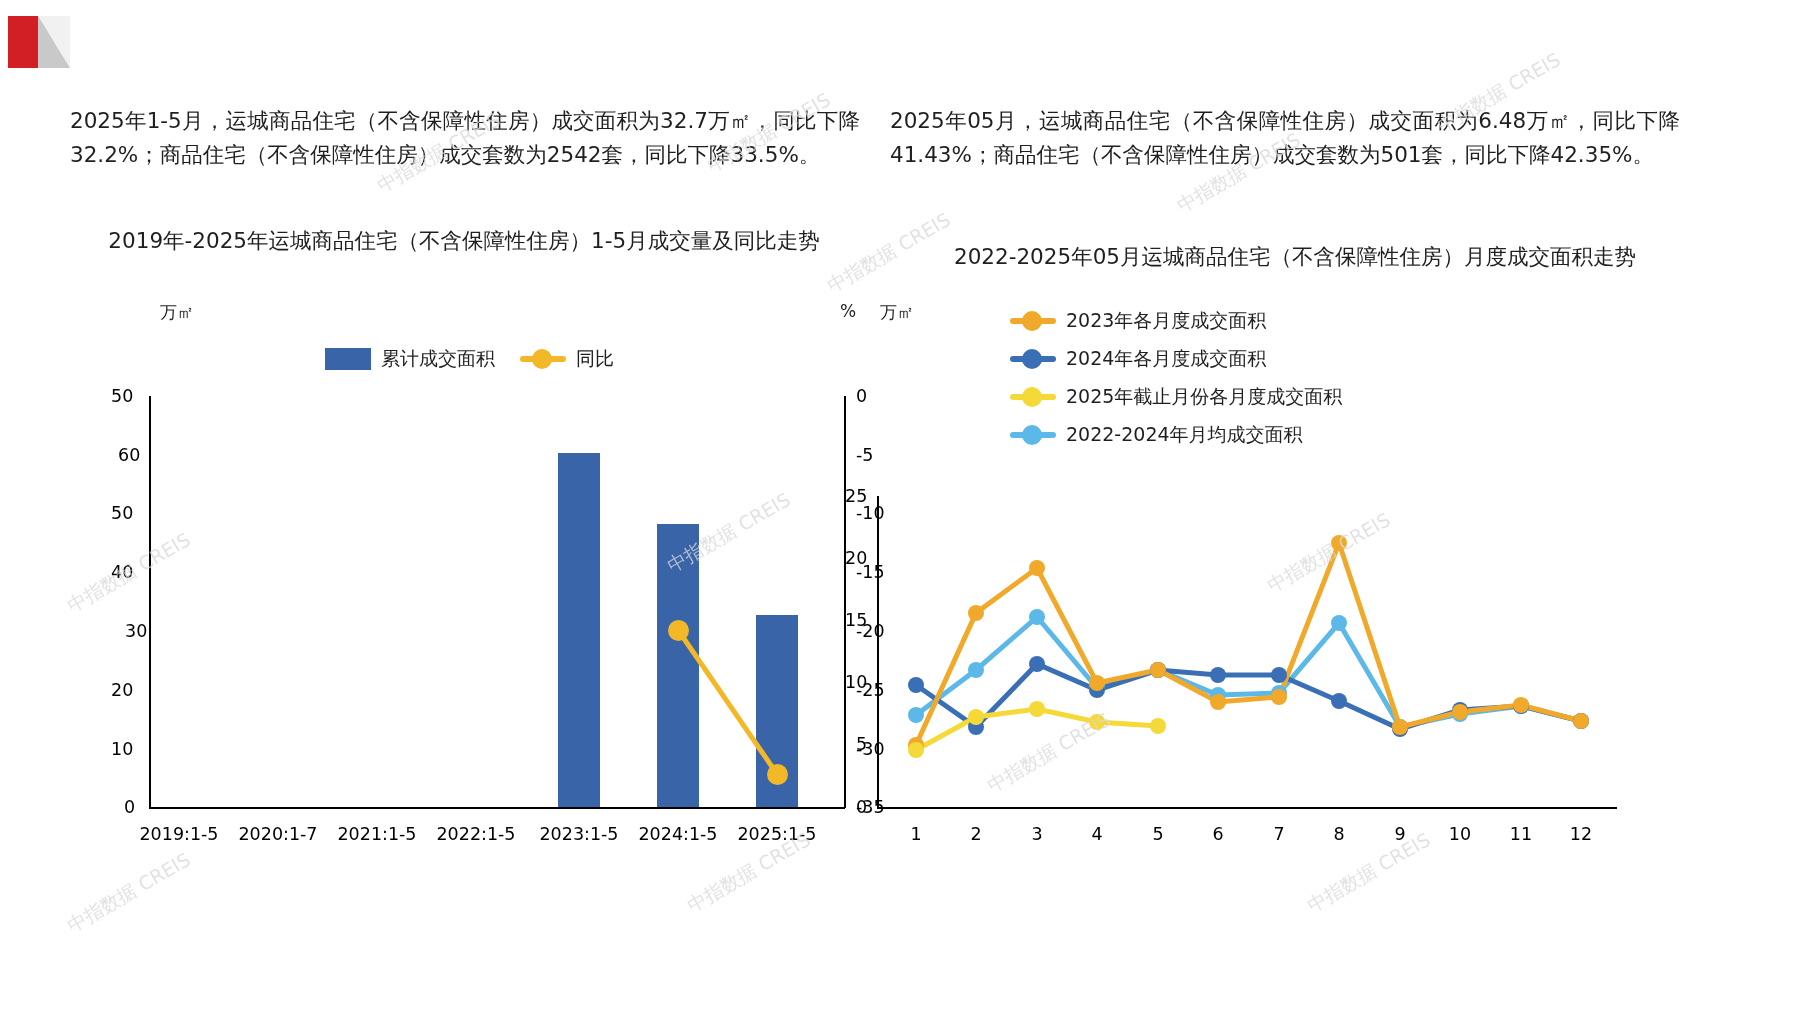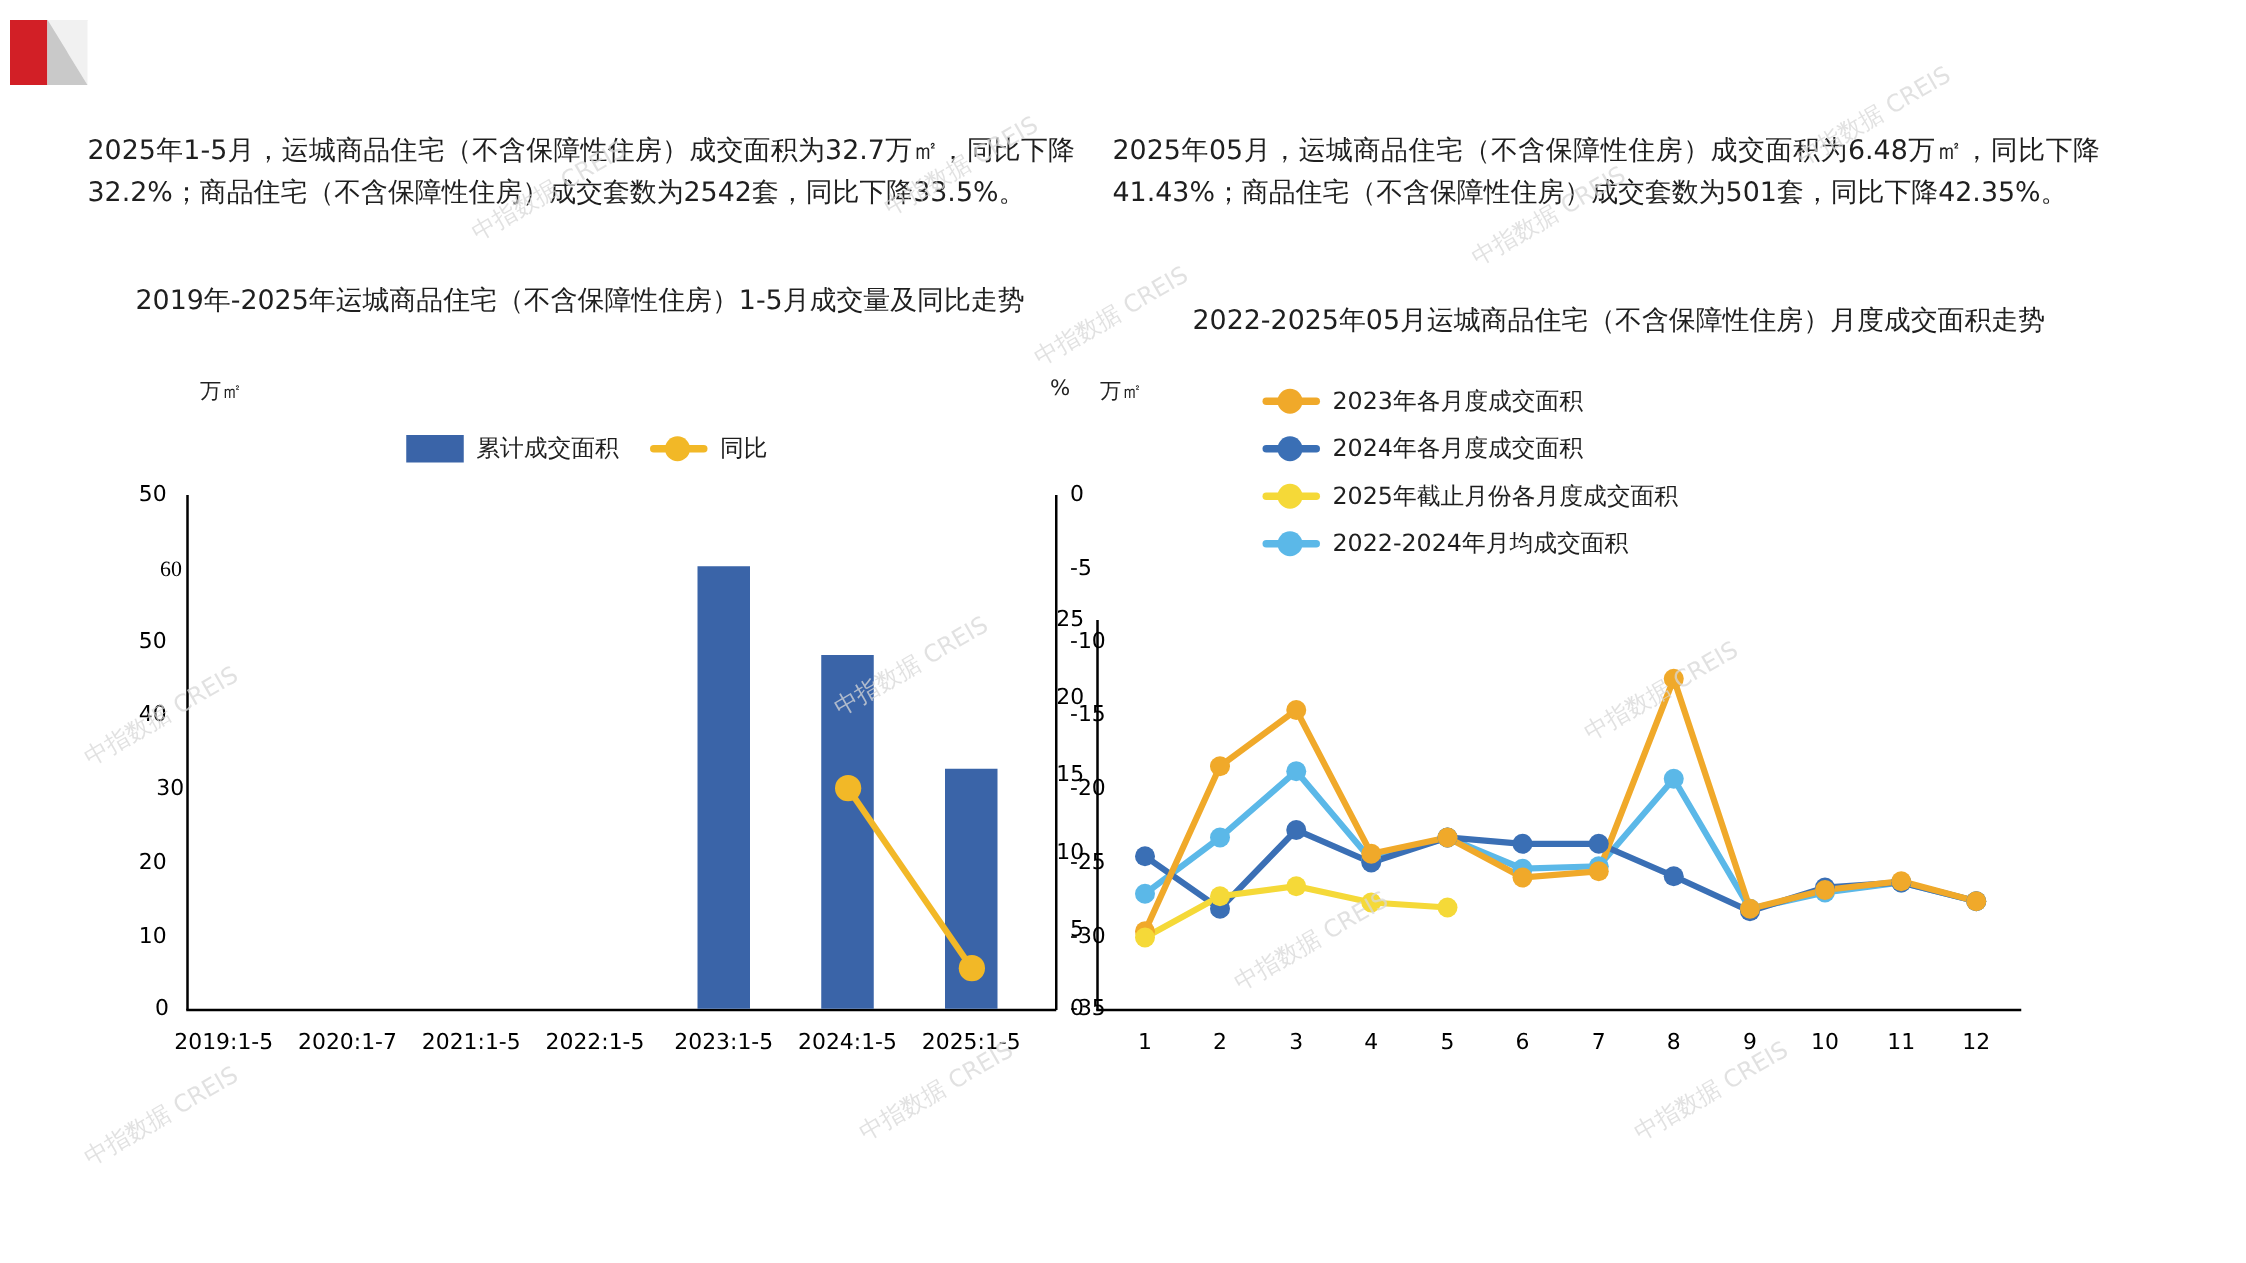--- a/index.html
+++ b/index.html
@@ -113,21 +113,21 @@
     <span class="legend-text">同比</span>
   </div>
 
   <div class="plot" id="left-plot" style="left:0;top:0;width:900px;height:800px;">
 
     <div class="axis-line" style="left:149px;top:300px;width:2px;height:412px;"></div>
     <div class="axis-line" style="left:149px;top:711px;width:696px;height:2px;"></div>
     <div class="axis-line" style="left:844px;top:300px;width:2px;height:412px;"></div>
 
     <div class="tick-label" style="left:111px;top:290px;">50</div>
-    <div class="tick-label" style="left:128px;top:349px;font-family:Liberation Serif, serif;">60</div>
+    <div class="tick-label" style="left:118px;top:349px;">60</div>
     <div class="tick-label" style="left:111px;top:407px;">50</div>
     <div class="tick-label" style="left:111px;top:466px;">40</div>
     <div class="tick-label" style="left:125px;top:525px;">30</div>
     <div class="tick-label" style="left:111px;top:584px;">20</div>
     <div class="tick-label" style="left:111px;top:643px;">10</div>
     <div class="tick-label" style="left:124px;top:701px;">0</div>
 
     <div class="tick-label" style="left:856px;top:290px;">0</div>
     <div class="tick-label" style="left:856px;top:349px;">-5</div>
     <div class="tick-label" style="left:856px;top:407px;">-10</div>

